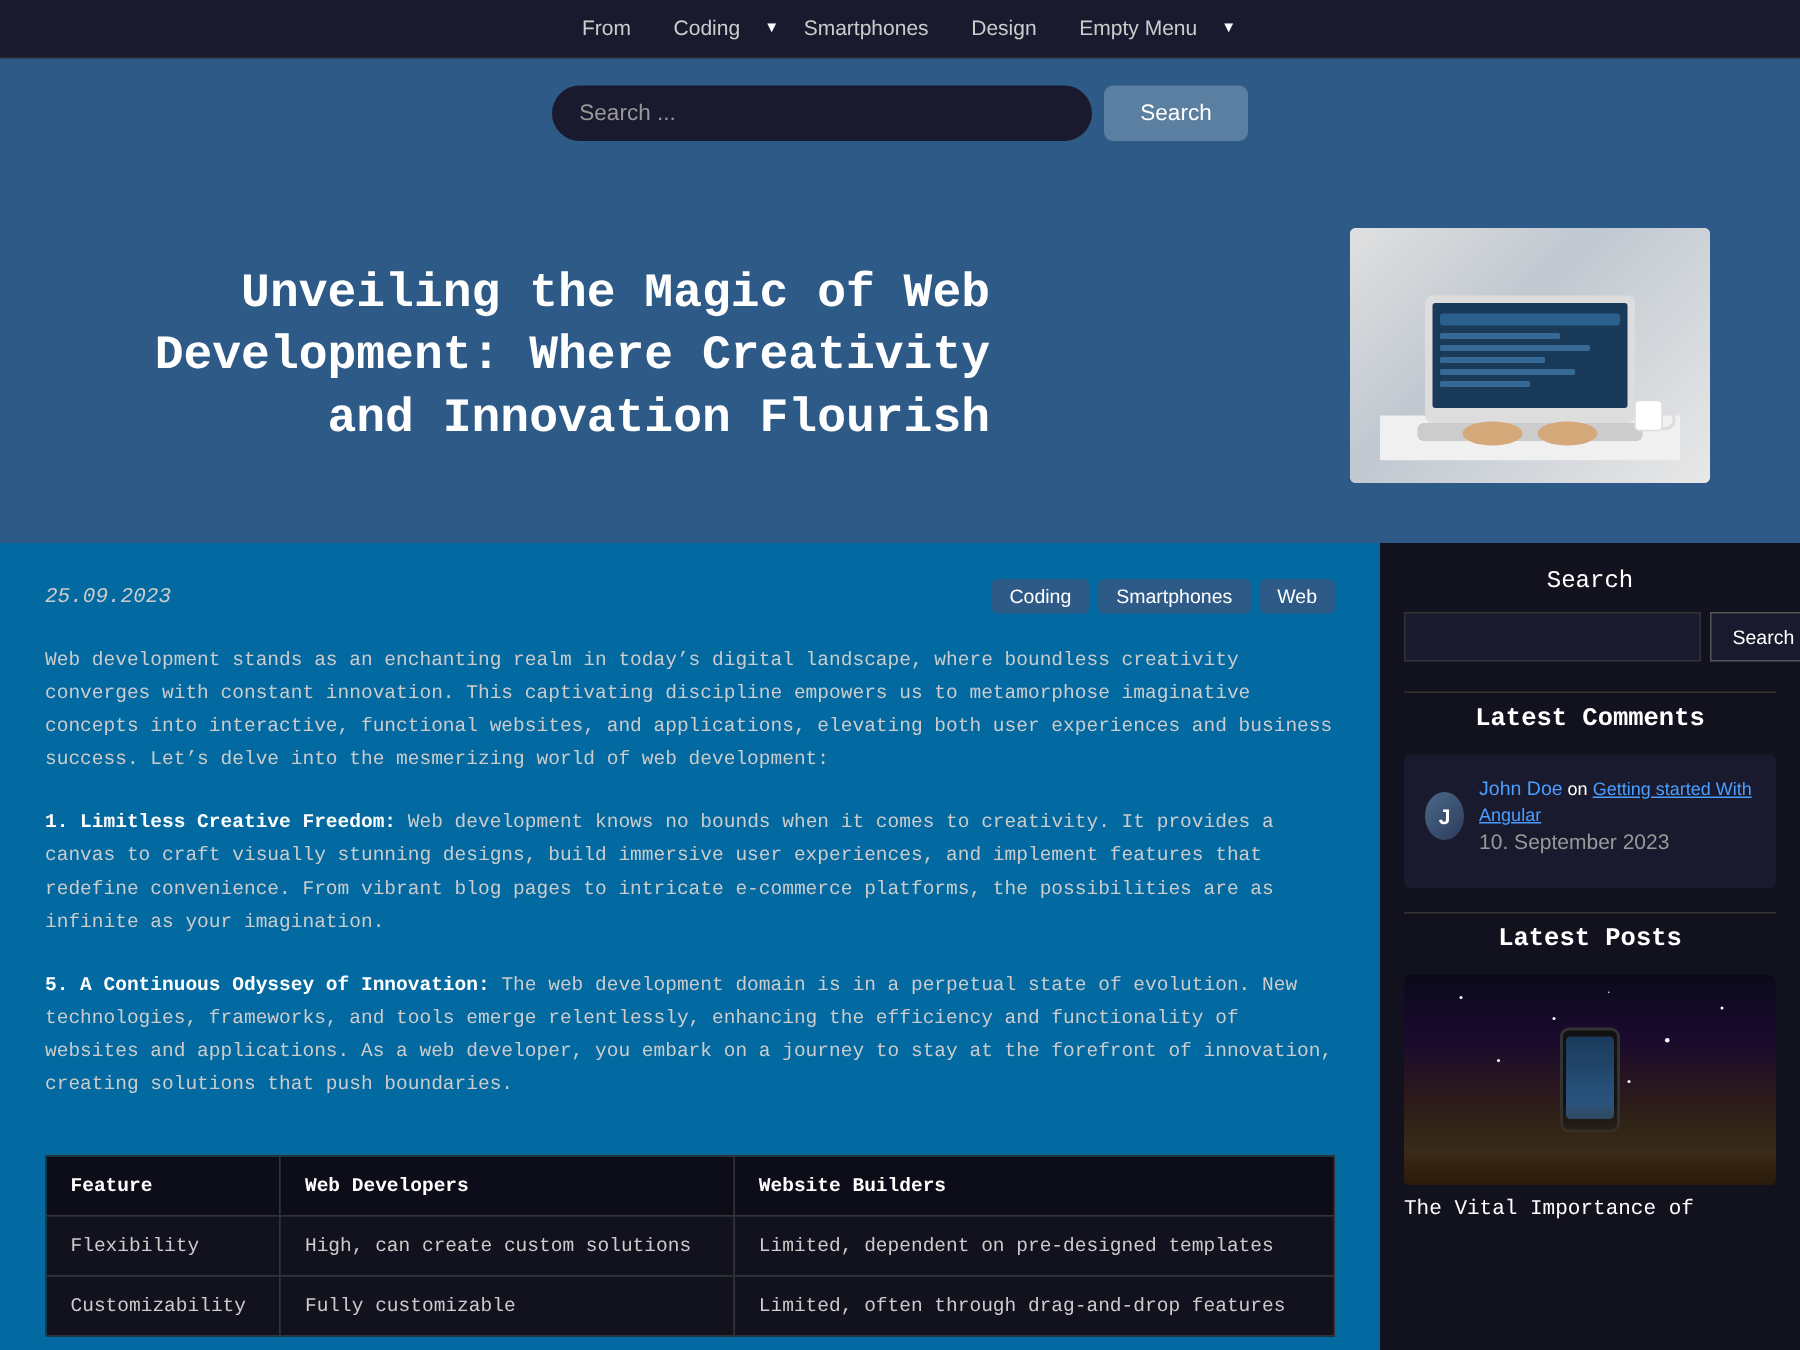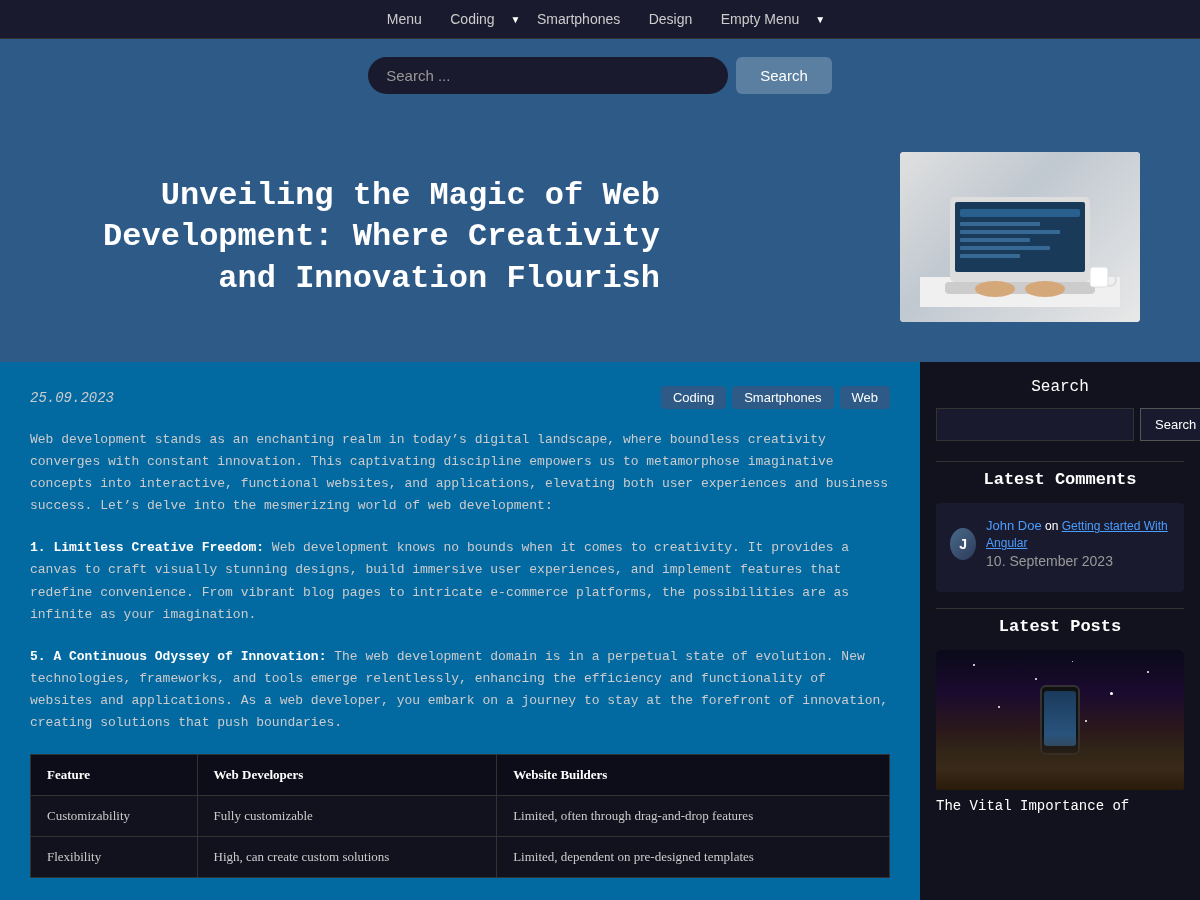--- a/index.html
+++ b/index.html
@@ -144,22 +144,22 @@
       margin-top: 12px;
     }
     .article-text strong {
       color: #fff;
     }
 
     
     .comparison-table {
       width: 100%;
       border-collapse: collapse;
-      margin-top: 20px;
-      font-family: Liberation Serif, serif;
+      margin-top: 36px;
+      font-family: Liberation Mono, monospace;
       font-size: 13px;
     }
     .comparison-table th {
       background: #1a1a2e;
       color: #fff;
       padding: 12px 16px;
       text-align: left;
       border: 1px solid #333;
       font-weight: bold;
     }
@@ -307,21 +307,21 @@
       height: 100%;
       background: linear-gradient(180deg, #0a0a1a 0%, #1a0a2e 30%, #2d1a1a 60%, #1a2a0a 100%);
       position: relative;
     }
     .star { position: absolute; background: #fff; border-radius: 50%; }
   </style>
 </head>
 <body>
 
 <nav class="top-nav">
-  <a href="#">Menu</a>
+  <a href="#">From</a>
   <span class="nav-dropdown">
     <a href="#">Coding</a>
     <span class="arrow">▼</span>
   </span>
   <a href="#">Smartphones</a>
   <a href="#">Design</a>
   <span class="nav-dropdown">
     <a href="#">Empty Menu</a>
     <span class="arrow">▼</span>
   </span>
@@ -391,28 +391,28 @@
     <table class="comparison-table">
       <thead>
         <tr>
           <th>Feature</th>
           <th>Web Developers</th>
           <th>Website Builders</th>
         </tr>
       </thead>
       <tbody>
         <tr>
+          <td>Flexibility</td>
+          <td>High, can create custom solutions</td>
+          <td>Limited, dependent on pre-designed templates</td>
+        </tr>
+        <tr>
           <td>Customizability</td>
           <td>Fully customizable</td>
           <td>Limited, often through drag-and-drop features</td>
-        </tr>
-        <tr>
-          <td>Flexibility</td>
-          <td>High, can create custom solutions</td>
-          <td>Limited, dependent on pre-designed templates</td>
         </tr>
       </tbody>
     </table>
 
   </div>
 
   <div class="sidebar">
 
     <div>
       <div class="sidebar-search-title">Search</div>

